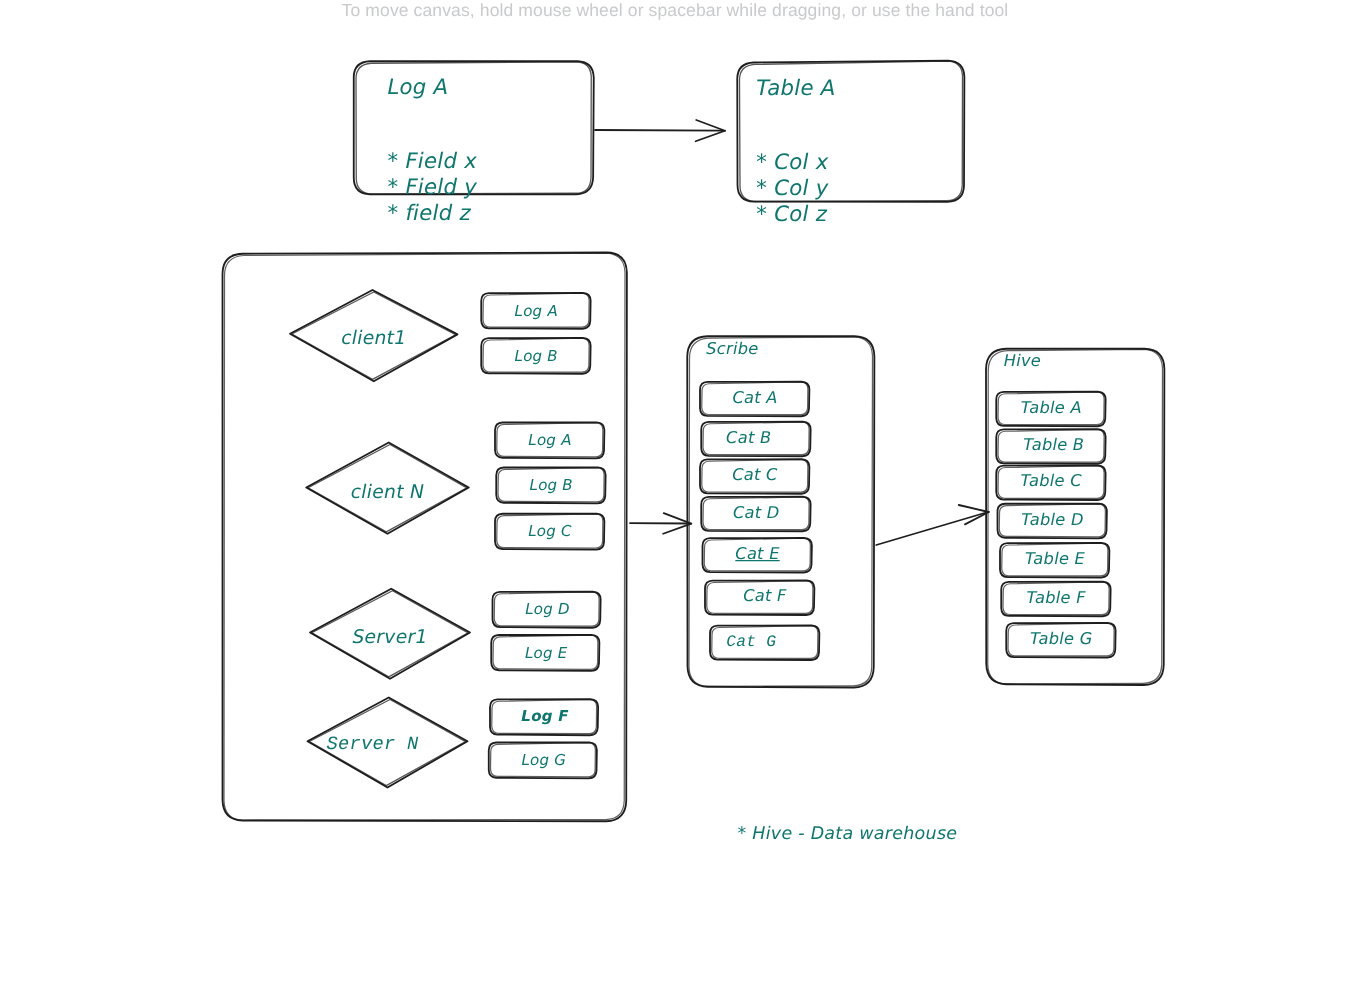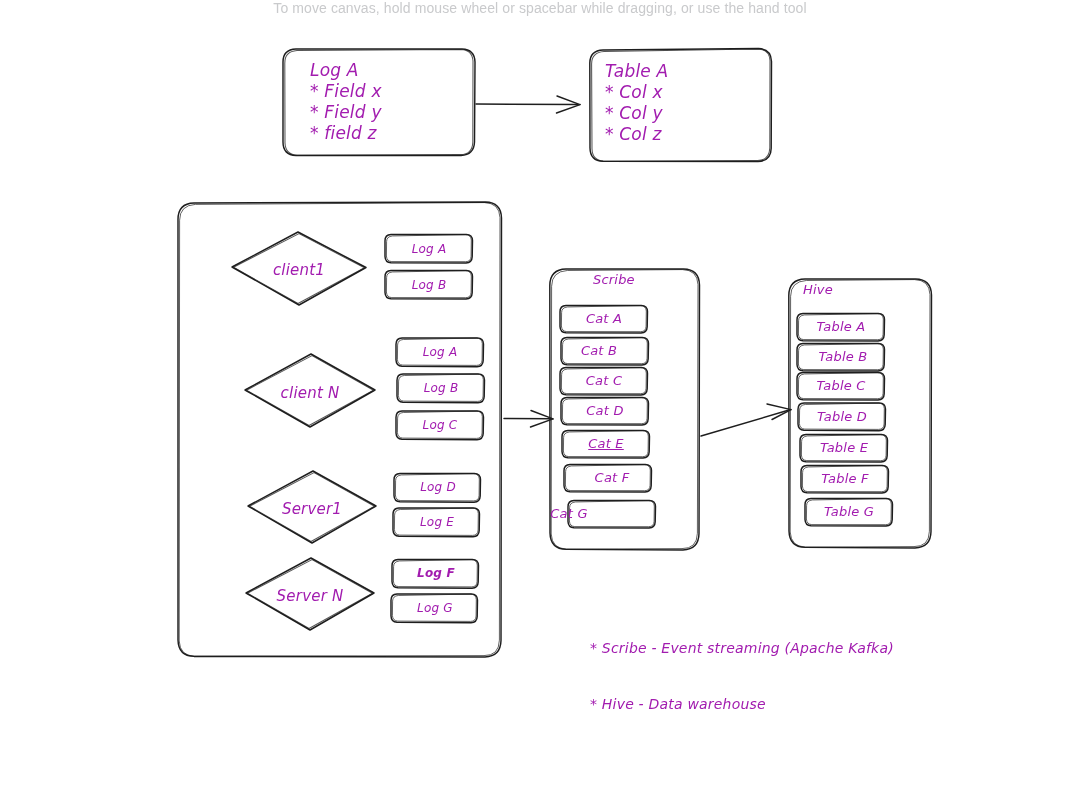--- a/index.html
+++ b/index.html
@@ -40,32 +40,32 @@
     top: 0;
     left: 0;
     width: 1080px;
     height: 805px;
   }
 
   
   .lbl {
     position: absolute;
     font-family: "DejaVu Sans", sans-serif;
-    color: #a21caf;
+    color: #0f766e;
     white-space: pre;
     user-select: none;
     font-style: italic;
     letter-spacing: 0.2px;
   }
   .lbl-center {
     text-align: center;
   }
 
   .schema-title { font-size: 17px; }
-  .schema-line  { font-size: 17px; }
+  .schema-line  { font-size: 17px; margin-top: 38px; }
 
   .node-label   { font-size: 15px; }
   .chip-label   { font-size: 12px; }
   .chip-label-lg{ font-size: 13px; }
   .group-title  { font-size: 13px; }
   .legend-line  { font-size: 14px; }
 </style>
 </head>
 <body>
 
@@ -246,49 +246,48 @@
   <div class="lbl schema-line" style="left:310px; top:123px;">* field z</div>
 
   <div class="lbl schema-title" style="left:605px; top:61px;">Table A</div>
   <div class="lbl schema-line" style="left:605px; top:82px;">* Col x</div>
   <div class="lbl schema-line" style="left:605px; top:103px;">* Col y</div>
   <div class="lbl schema-line" style="left:605px; top:124px;">* Col z</div>
 
   <div class="lbl node-label lbl-center" style="left:249px; top:261px; width:100px;">client1</div>
   <div class="lbl node-label lbl-center" style="left:260px; top:384px; width:100px;">client N</div>
   <div class="lbl node-label lbl-center" style="left:262px; top:500px; width:100px;">Server1</div>
-  <div class="lbl node-label lbl-center" style="left:260px; top:587px; width:100px;">Server N</div>
+  <div class="lbl node-label lbl-center" style="left:248px; top:587px; width:100px;font-family:Liberation Mono, monospace;">Server N</div>
 
   <div class="lbl chip-label lbl-center" style="left:385px; top:242px; width:88px;">Log A</div>
   <div class="lbl chip-label lbl-center" style="left:385px; top:278px; width:88px;">Log B</div>
 
   <div class="lbl chip-label lbl-center" style="left:396px; top:345px; width:88px;">Log A</div>
   <div class="lbl chip-label lbl-center" style="left:397px; top:381px; width:88px;">Log B</div>
   <div class="lbl chip-label lbl-center" style="left:396px; top:418px; width:88px;">Log C</div>
 
   <div class="lbl chip-label lbl-center" style="left:394px; top:480px; width:88px;">Log D</div>
   <div class="lbl chip-label lbl-center" style="left:393px; top:515px; width:88px;">Log E</div>
 
   <div class="lbl chip-label lbl-center" style="left:392px; top:566px; width:88px;font-weight:bold;">Log F</div>
   <div class="lbl chip-label lbl-center" style="left:391px; top:601px; width:88px;">Log G</div>
 
-  <div class="lbl group-title" style="left:565px; top:272px;margin-left:28px;">Scribe</div>
+  <div class="lbl group-title" style="left:565px; top:272px;">Scribe</div>
   <div class="lbl chip-label-lg lbl-center" style="left:560px; top:311px; width:88px;">Cat A</div>
   <div class="lbl chip-label-lg lbl-center" style="left:561px; top:343px; width:76px;text-align:center;">Cat B</div>
   <div class="lbl chip-label-lg lbl-center" style="left:560px; top:373px; width:88px;">Cat C</div>
   <div class="lbl chip-label-lg lbl-center" style="left:561px; top:403px; width:88px;">Cat D</div>
   <div class="lbl chip-label-lg lbl-center" style="left:562px; top:436px; width:88px;text-decoration:underline;">Cat E</div>
   <div class="lbl chip-label-lg lbl-center" style="left:564px; top:470px; width:96px;">Cat F</div>
-  <div class="lbl chip-label-lg lbl-center" style="left:536px; top:506px; width:66px;">Cat G</div>
+  <div class="lbl chip-label-lg lbl-center" style="left:568px; top:506px; width:66px;font-family:Liberation Mono, monospace;">Cat G</div>
 
   <div class="lbl group-title" style="left:803px; top:282px;">Hive</div>
   <div class="lbl chip-label-lg lbl-center" style="left:797px; top:319px; width:88px;">Table A</div>
   <div class="lbl chip-label-lg lbl-center" style="left:797px; top:349px; width:92px;">Table B</div>
   <div class="lbl chip-label-lg lbl-center" style="left:797px; top:378px; width:88px;">Table C</div>
   <div class="lbl chip-label-lg lbl-center" style="left:798px; top:409px; width:88px;">Table D</div>
   <div class="lbl chip-label-lg lbl-center" style="left:800px; top:440px; width:88px;">Table E</div>
   <div class="lbl chip-label-lg lbl-center" style="left:801px; top:471px; width:88px;">Table F</div>
   <div class="lbl chip-label-lg lbl-center" style="left:805px; top:504px; width:88px;">Table G</div>
 
-  <div class="lbl legend-line" style="left:590px; top:640px;">* Scribe - Event streaming (Apache Kafka)</div>
-  <div class="lbl legend-line" style="left:590px; top:696px;text-align:right;">* Hive - Data warehouse</div>
+  <div class="lbl legend-line" style="left:590px; top:659px;text-align:right;">* Hive - Data warehouse</div>
 
 </div>
 
 </body></html>

